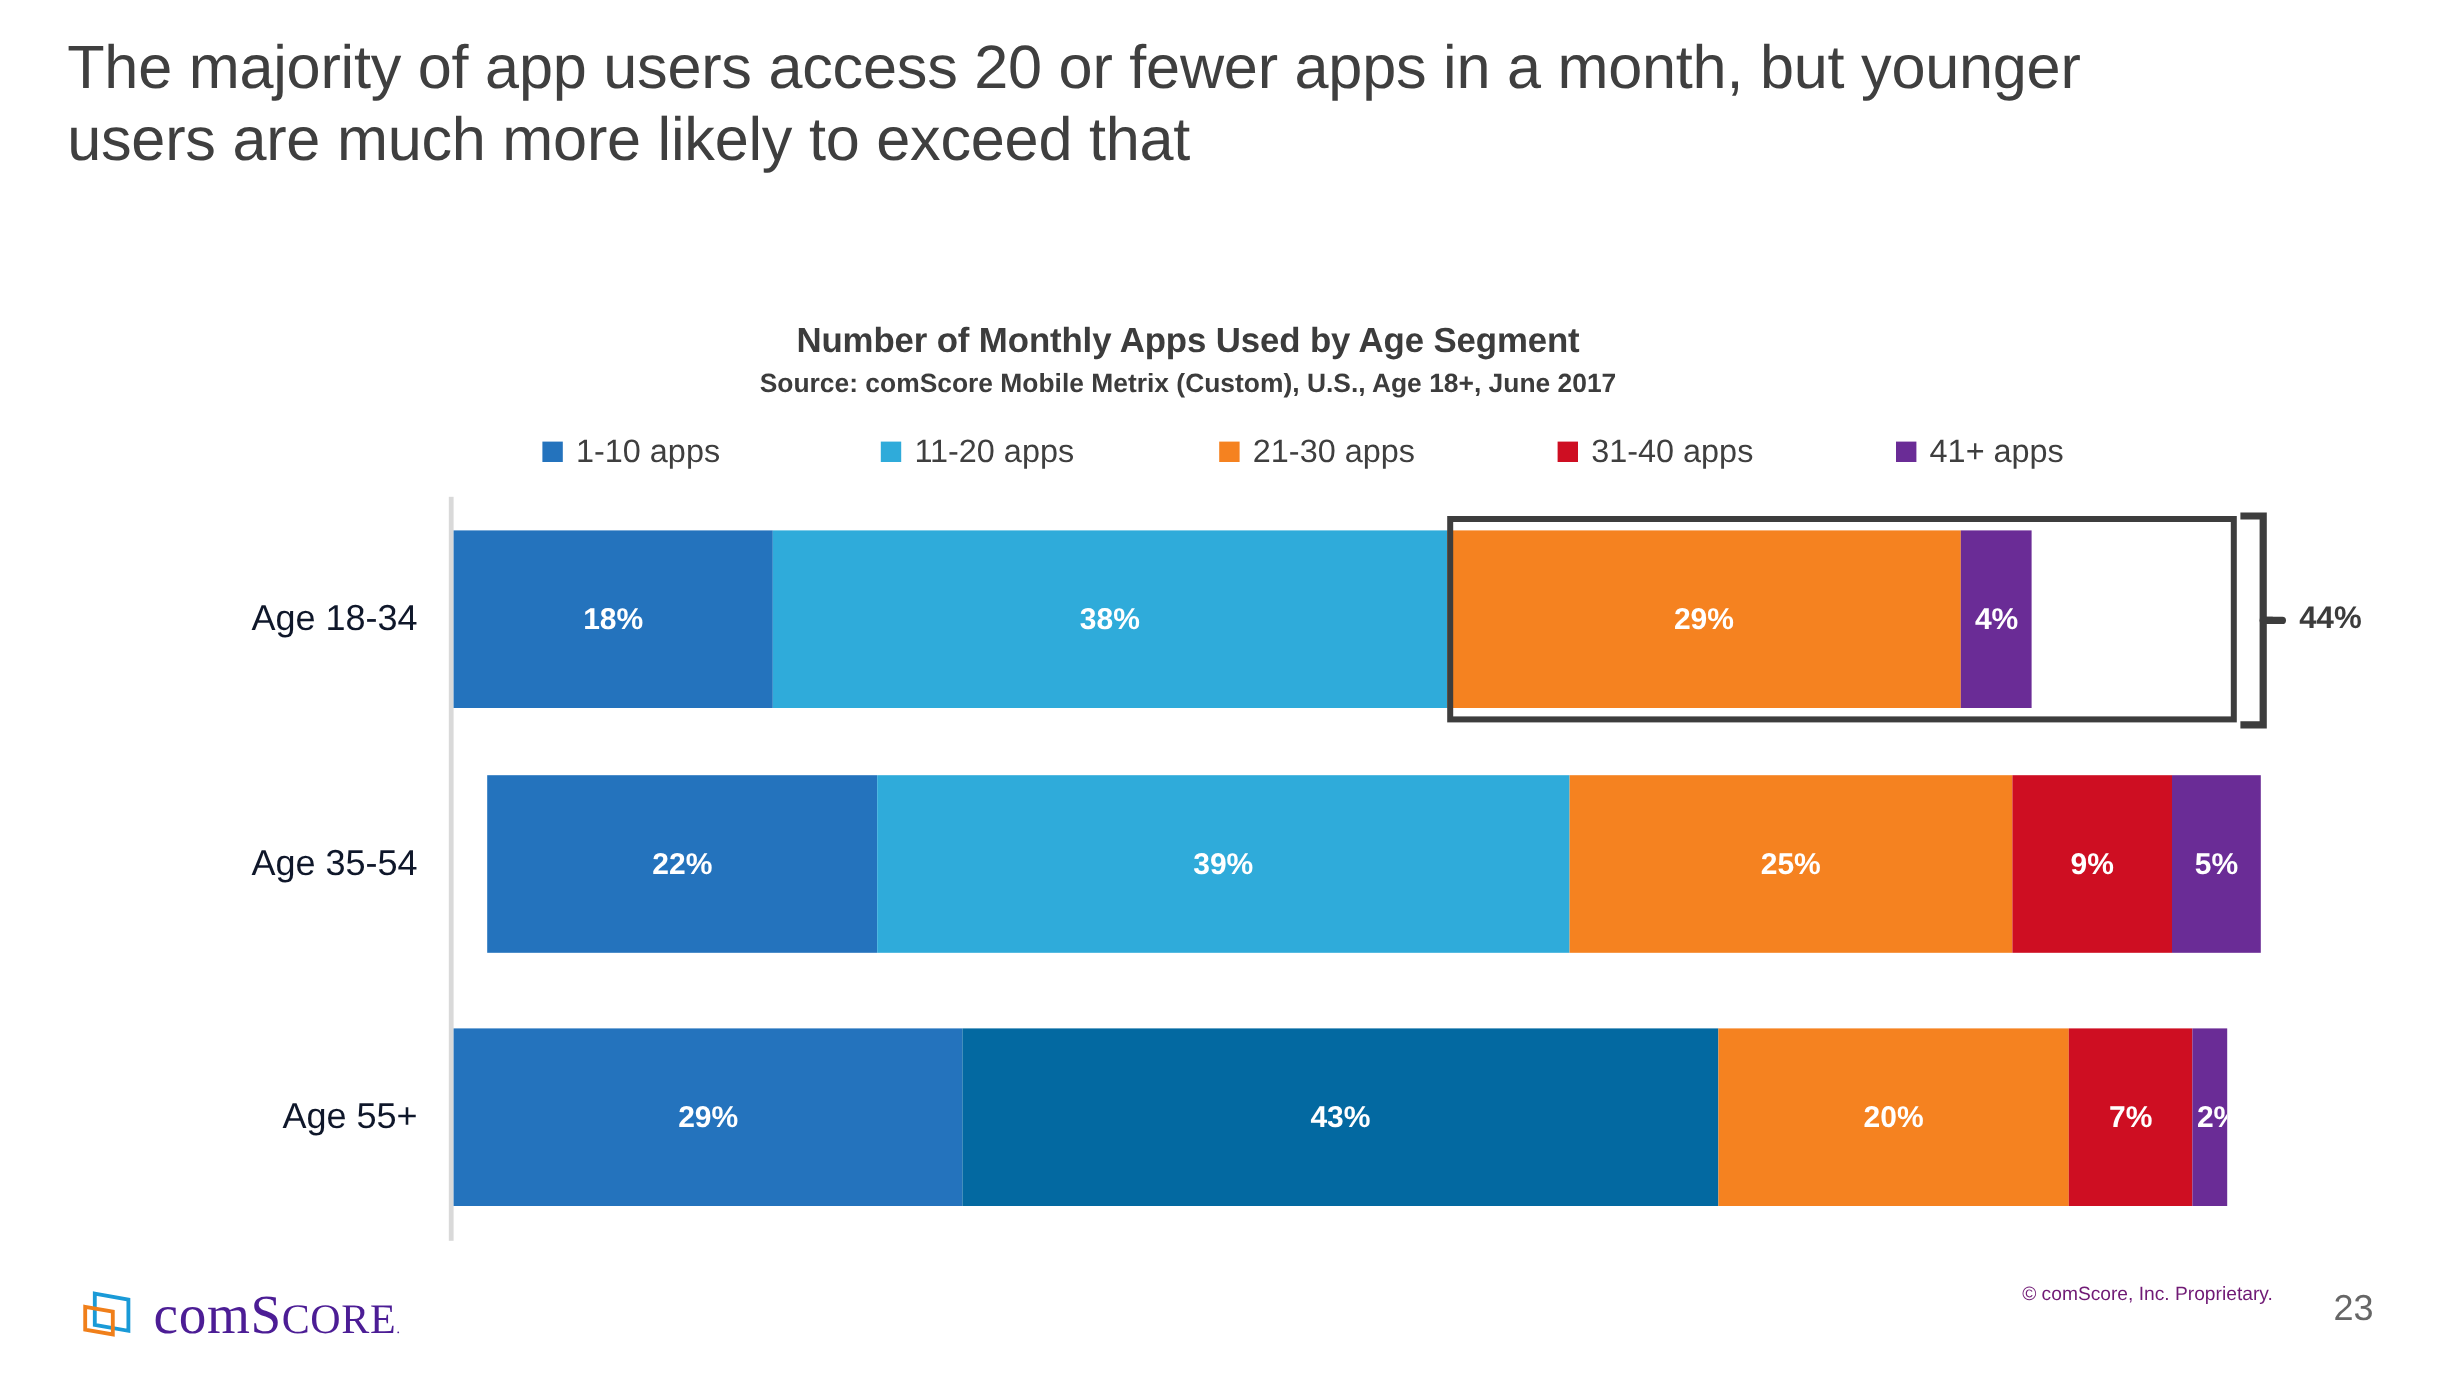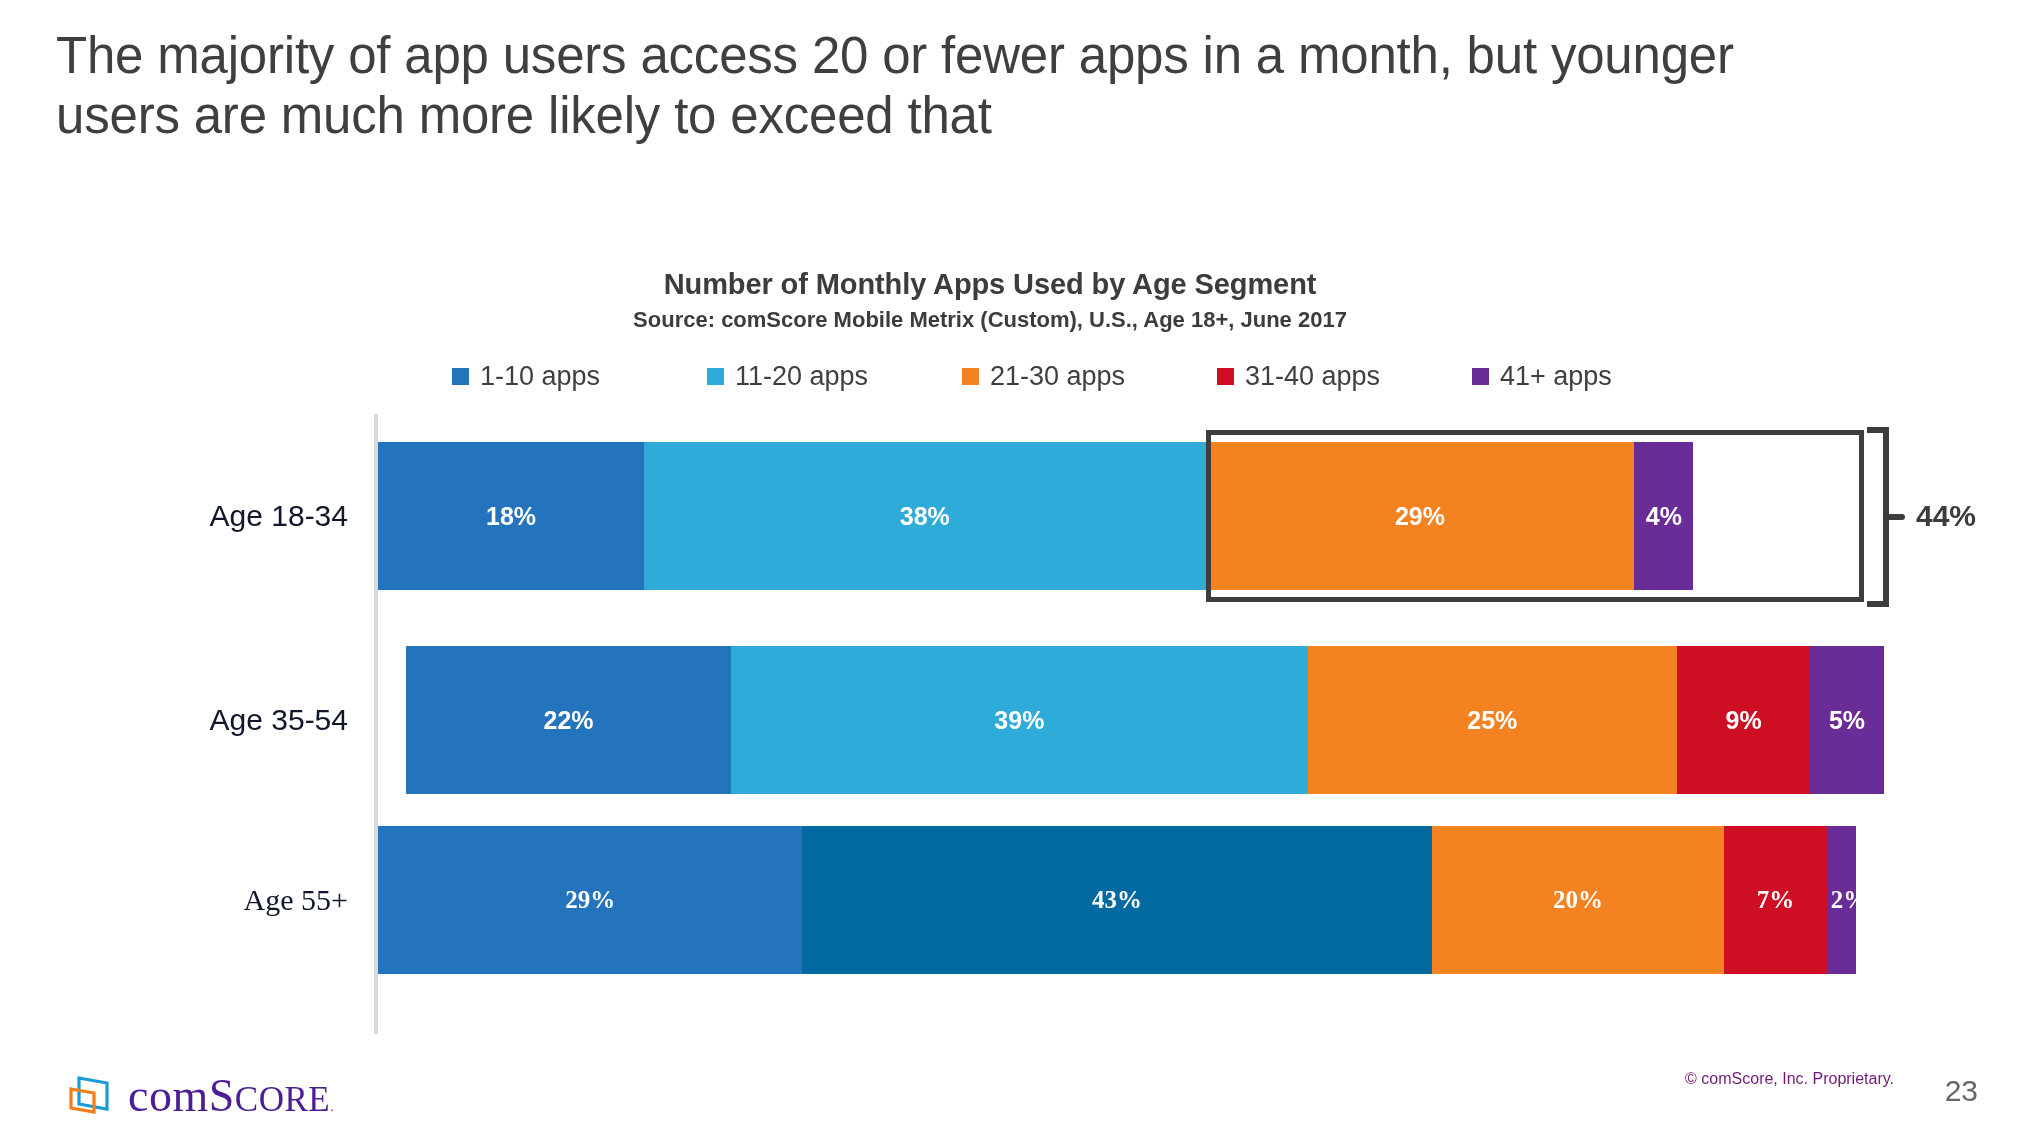--- a/index.html
+++ b/index.html
@@ -58,21 +58,21 @@
   #chart-legend {
     margin-top: 28px;
     display: flex;
     justify-content: flex-start;
     padding-left: 452px;
     align-items: center;
   }
   .legend-item {
     display: flex;
     align-items: center;
-    width: 255px;
+    width: 282px;
   }
   .legend-swatch {
     width: 17px;
     height: 17px;
     margin-right: 11px;
     flex: none;
   }
   .legend-label {
     font-size: 27px;
     color: #3f3f3f;
@@ -95,21 +95,21 @@
   }
 
   .bar-row {
     position: absolute;
     left: 378px;
     width: 1478px;
     height: 148px;
   }
   .bar-row.row-0 { top: 28px; }
   .bar-row.row-1 { top: 232px; padding-left: 28px; }
-  .bar-row.row-2 { top: 412px; font-family: Liberation Serif, serif; }
+  .bar-row.row-2 { top: 443px; }
 
   .cat-label {
     position: absolute;
     right: 100%;
     top: 0;
     height: 148px;
     line-height: 148px;
     padding-right: 30px;
     font-size: 30px;
     color: #0f172a;
@@ -151,21 +151,21 @@
     border: 5px solid #3d3d3d;
     box-sizing: border-box;
     pointer-events: none;
   }
   #callout-bracket {
     position: absolute;
     pointer-events: none;
   }
   #callout-value {
     position: absolute;
-    font-size: 30px;
+    font-size: 26px;
     font-weight: bold;
     color: #3c3c3c;
     white-space: nowrap;
   }
 
   
   #footer-logo {
     position: absolute;
     left: 66px;
     bottom: 28px;

